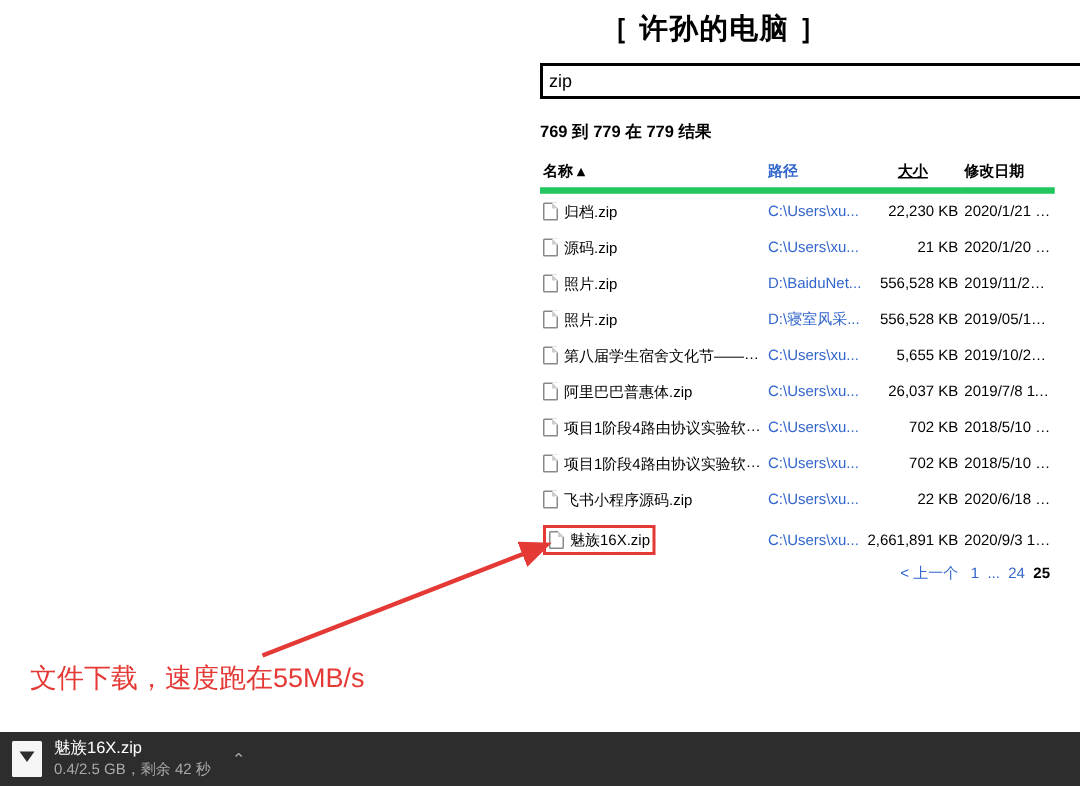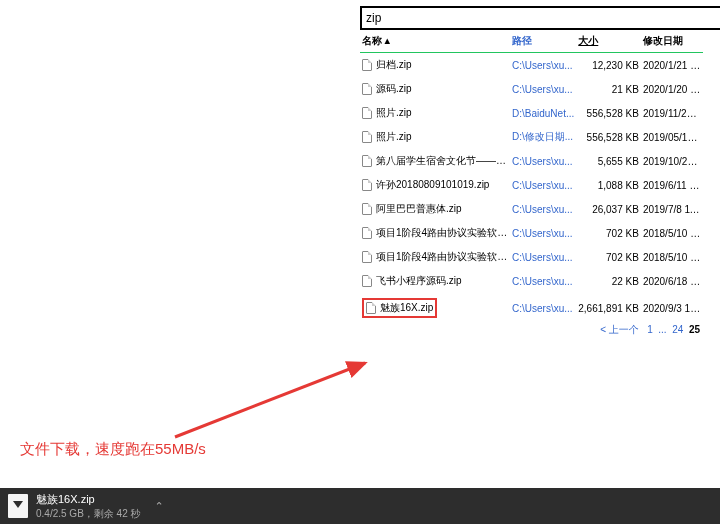--- a/index.html
+++ b/index.html
@@ -41,23 +41,23 @@
   }
   .table {
     width: 340px;
     font-size: 10px;
     border-collapse: collapse;
   }
   .table th {
     text-align: left;
     font-weight: bold;
     padding: 4px 2px;
-    border-bottom: 1px solid #22c55e;
-  }
-  .table th.size { text-align: left; text-decoration: underline; }
+    border-bottom: 4px solid #22c55e;
+  }
+  .table th.size { text-align: center; text-decoration: underline; }
   .table td {
     padding: 5px 2px;
     vertical-align: middle;
     white-space: nowrap;
     overflow: hidden;
     text-overflow: ellipsis;
   }
   .col-name { width: 150px; max-width: 150px; }
   .col-path { width: 70px; max-width: 70px; color: #3366cc; }
   .col-size { width: 68px; max-width: 68px; text-align: right; }
@@ -90,21 +90,21 @@
     width: 340px;
     text-align: right;
     font-size: 10px;
     color: #3366cc;
   }
   .pager .active { color: #000; font-weight: bold; }
   .annotation {
     position: absolute;
     left: 20px;
     top: 440px;
-    font-size: 15px;
+    font-size: 18px;
     color: #e53935;
     font-weight: 500;
     font-family: "Microsoft YaHei", sans-serif;
   }
   .arrow {
     position: absolute;
     left: 170px;
     top: 355px;
     width: 210px;
     height: 85px;
@@ -143,69 +143,65 @@
   .dl-chevron {
     margin-left: 14px;
     font-size: 11px;
     color: #aaa;
   }
 </style>
 </head>
 <body>
 
 <div class="page">
+  <div class="title">［ 许孙的电脑 ］</div>
 
   <input class="search" type="text" value="zip" style="">
 
+  <div class="count">769 到 779 在 779 结果</div>
 
   <table class="table">
     <thead>
       <tr>
         <th class="col-name"><span>名称</span> <span>▴</span></th>
         <th class="col-path">路径</th>
         <th class="col-size size">大小</th>
         <th class="col-date">修改日期</th>
       </tr>
     </thead>
     <tbody id="tbody">
         <tr>
           <td class="col-name"><span><span class="file-icon"></span><span class="fname">归档.zip</span></span></td>
           <td class="col-path">C:\Users\xu...</td>
-          <td class="col-size">12,230 KB</td>
+          <td class="col-size">22,230 KB</td>
           <td class="col-date">2020/1/21 1...</td>
         </tr>
         <tr>
           <td class="col-name"><span><span class="file-icon"></span><span class="fname">源码.zip</span></span></td>
           <td class="col-path">C:\Users\xu...</td>
           <td class="col-size">21 KB</td>
           <td class="col-date">2020/1/20 2...</td>
         </tr>
         <tr>
           <td class="col-name"><span><span class="file-icon"></span><span class="fname">照片.zip</span></span></td>
           <td class="col-path">D:\BaiduNet...</td>
           <td class="col-size">556,528 KB</td>
           <td class="col-date">2019/11/27 ...</td>
         </tr>
         <tr>
           <td class="col-name"><span><span class="file-icon"></span><span class="fname">照片.zip</span></span></td>
-          <td class="col-path">D:\修改日期...</td>
+          <td class="col-path">D:\寝室风采...</td>
           <td class="col-size">556,528 KB</td>
           <td class="col-date">2019/05/12 ...</td>
         </tr>
         <tr>
           <td class="col-name"><span><span class="file-icon"></span><span class="fname">第八届学生宿舍文化节——寝...</span></span></td>
           <td class="col-path">C:\Users\xu...</td>
           <td class="col-size">5,655 KB</td>
           <td class="col-date">2019/10/23 ...</td>
-        </tr>
-        <tr>
-          <td class="col-name"><span><span class="file-icon"></span><span class="fname">许孙20180809101019.zip</span></span></td>
-          <td class="col-path">C:\Users\xu...</td>
-          <td class="col-size">1,088 KB</td>
-          <td class="col-date">2019/6/11 2...</td>
         </tr>
         <tr>
           <td class="col-name"><span><span class="file-icon"></span><span class="fname">阿里巴巴普惠体.zip</span></span></td>
           <td class="col-path">C:\Users\xu...</td>
           <td class="col-size">26,037 KB</td>
           <td class="col-date">2019/7/8 11:19</td>
         </tr>
         <tr>
           <td class="col-name"><span><span class="file-icon"></span><span class="fname">项目1阶段4路由协议实验软件...</span></span></td>
           <td class="col-path">C:\Users\xu...</td>

